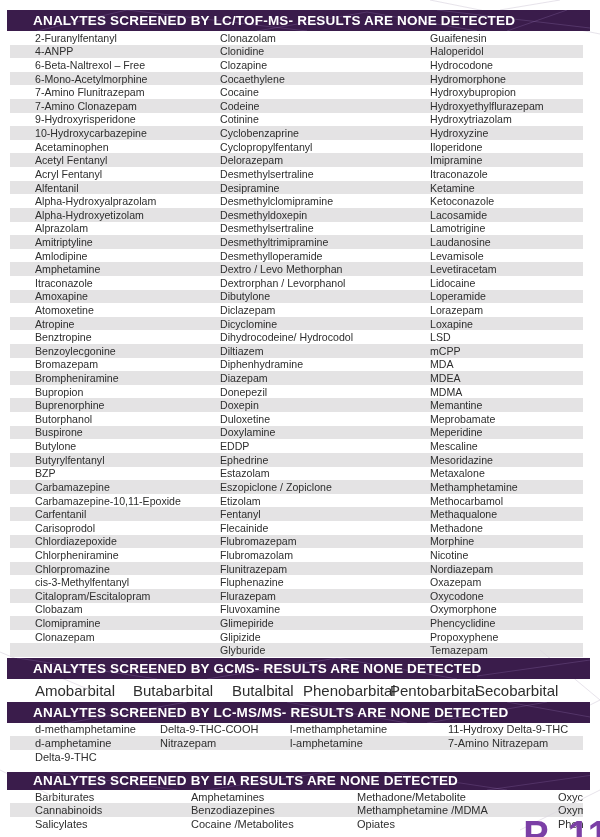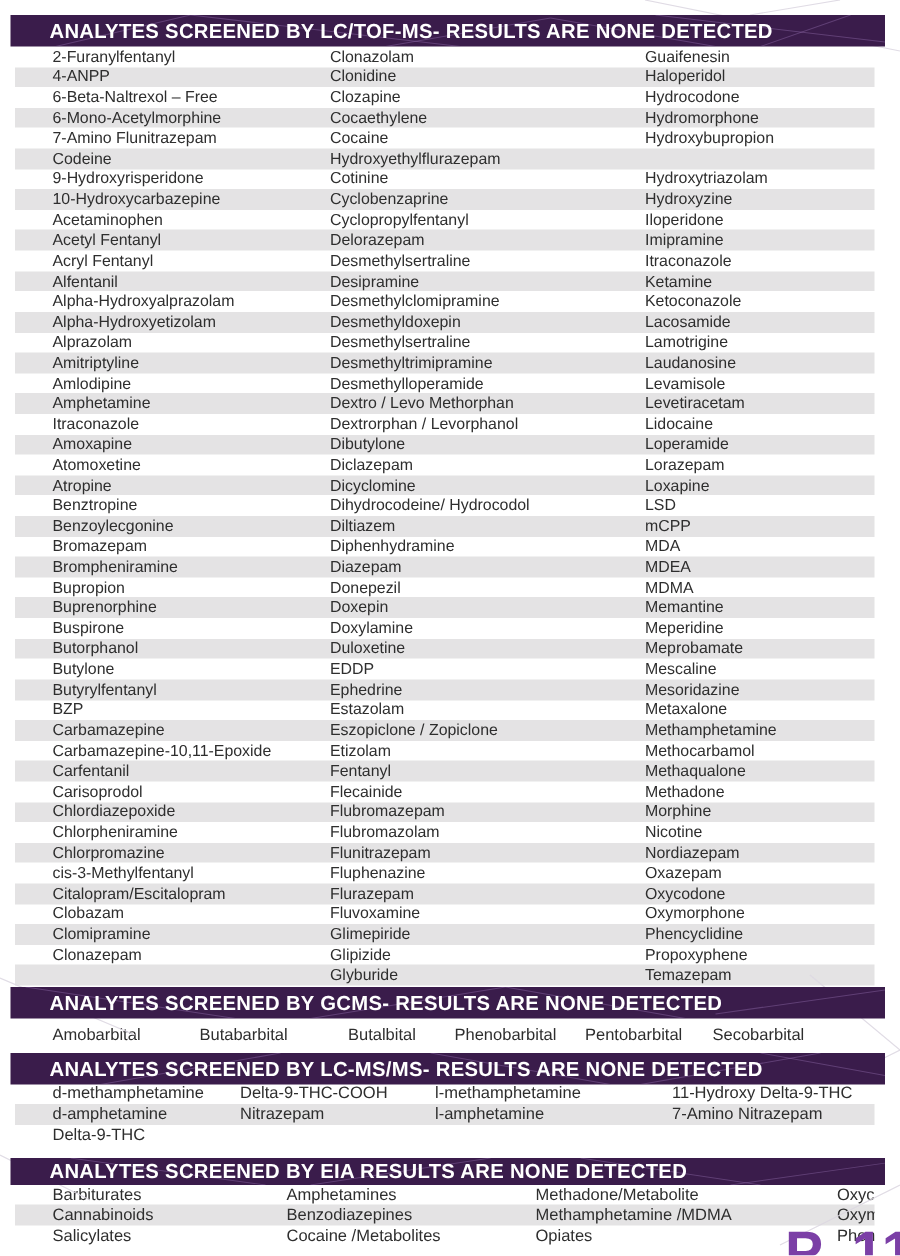--- a/index.html
+++ b/index.html
@@ -36,21 +36,21 @@
     display:grid;
     align-items:center;
     box-sizing:border-box;
     padding-left:25px;
     color:#2e2e2e;
     white-space:nowrap;
     overflow:hidden;
   }
   .row:nth-child(even){background:#e4e3e4;}
   .t1 .row{grid-template-columns:185px 210px 1fr;height:13.62px;font-size:10.6px;}
-  .t2 .row{grid-template-columns:98px 99px 71px 87px 85px auto;height:17px;font-size:11px;margin-top:3px;}
+  .t2 .row{grid-template-columns:98px 99px 71px 87px 85px auto;height:17px;font-size:15px;margin-top:3px;}
   .t2 .row:nth-child(even){background:transparent;}
   .t3 .row{grid-template-columns:125px 130px 158px auto;height:13.8px;font-size:11px;}
   .t4 .row{grid-template-columns:120px 130px 165px auto;height:13.5px;font-size:11px;gap:36px;}
   .bar-gap-gcms{margin-top:0.5px;}
   .bar-gap-lcmsms{margin-top:3px;}
   .bar-gap-eia{margin-top:8px;height:18px;}
   .top-margin{height:10px;}
   .page-number{
     position:absolute;
     right:-10px;
@@ -114,20 +114,21 @@
         <div class="cell">6-Mono-Acetylmorphine</div>
         <div class="cell">Cocaethylene</div>
         <div class="cell">Hydromorphone</div>
       </div>
       <div class="row">
         <div class="cell">7-Amino Flunitrazepam</div>
         <div class="cell">Cocaine</div>
         <div class="cell">Hydroxybupropion</div>
       </div>
       <div class="row">
+        <div class="cell">7-Amino Clonazepam</div>
         <div class="cell">Codeine</div>
         <div class="cell">Hydroxyethylflurazepam</div>
       </div>
       <div class="row">
         <div class="cell">9-Hydroxyrisperidone</div>
         <div class="cell">Cotinine</div>
         <div class="cell">Hydroxytriazolam</div>
       </div>
       <div class="row">
         <div class="cell">10-Hydroxycarbazepine</div>
@@ -228,28 +229,28 @@
         <div class="cell">Bupropion</div>
         <div class="cell">Donepezil</div>
         <div class="cell">MDMA</div>
       </div>
       <div class="row">
         <div class="cell">Buprenorphine</div>
         <div class="cell">Doxepin</div>
         <div class="cell">Memantine</div>
       </div>
       <div class="row">
+        <div class="cell">Butorphanol</div>
+        <div class="cell">Duloxetine</div>
+        <div class="cell">Meprobamate</div>
+      </div>
+      <div class="row">
         <div class="cell">Buspirone</div>
         <div class="cell">Doxylamine</div>
         <div class="cell">Meperidine</div>
-      </div>
-      <div class="row">
-        <div class="cell">Butorphanol</div>
-        <div class="cell">Duloxetine</div>
-        <div class="cell">Meprobamate</div>
       </div>
       <div class="row">
         <div class="cell">Butylone</div>
         <div class="cell">EDDP</div>
         <div class="cell">Mescaline</div>
       </div>
       <div class="row">
         <div class="cell">Butyrylfentanyl</div>
         <div class="cell">Ephedrine</div>
         <div class="cell">Mesoridazine</div>

